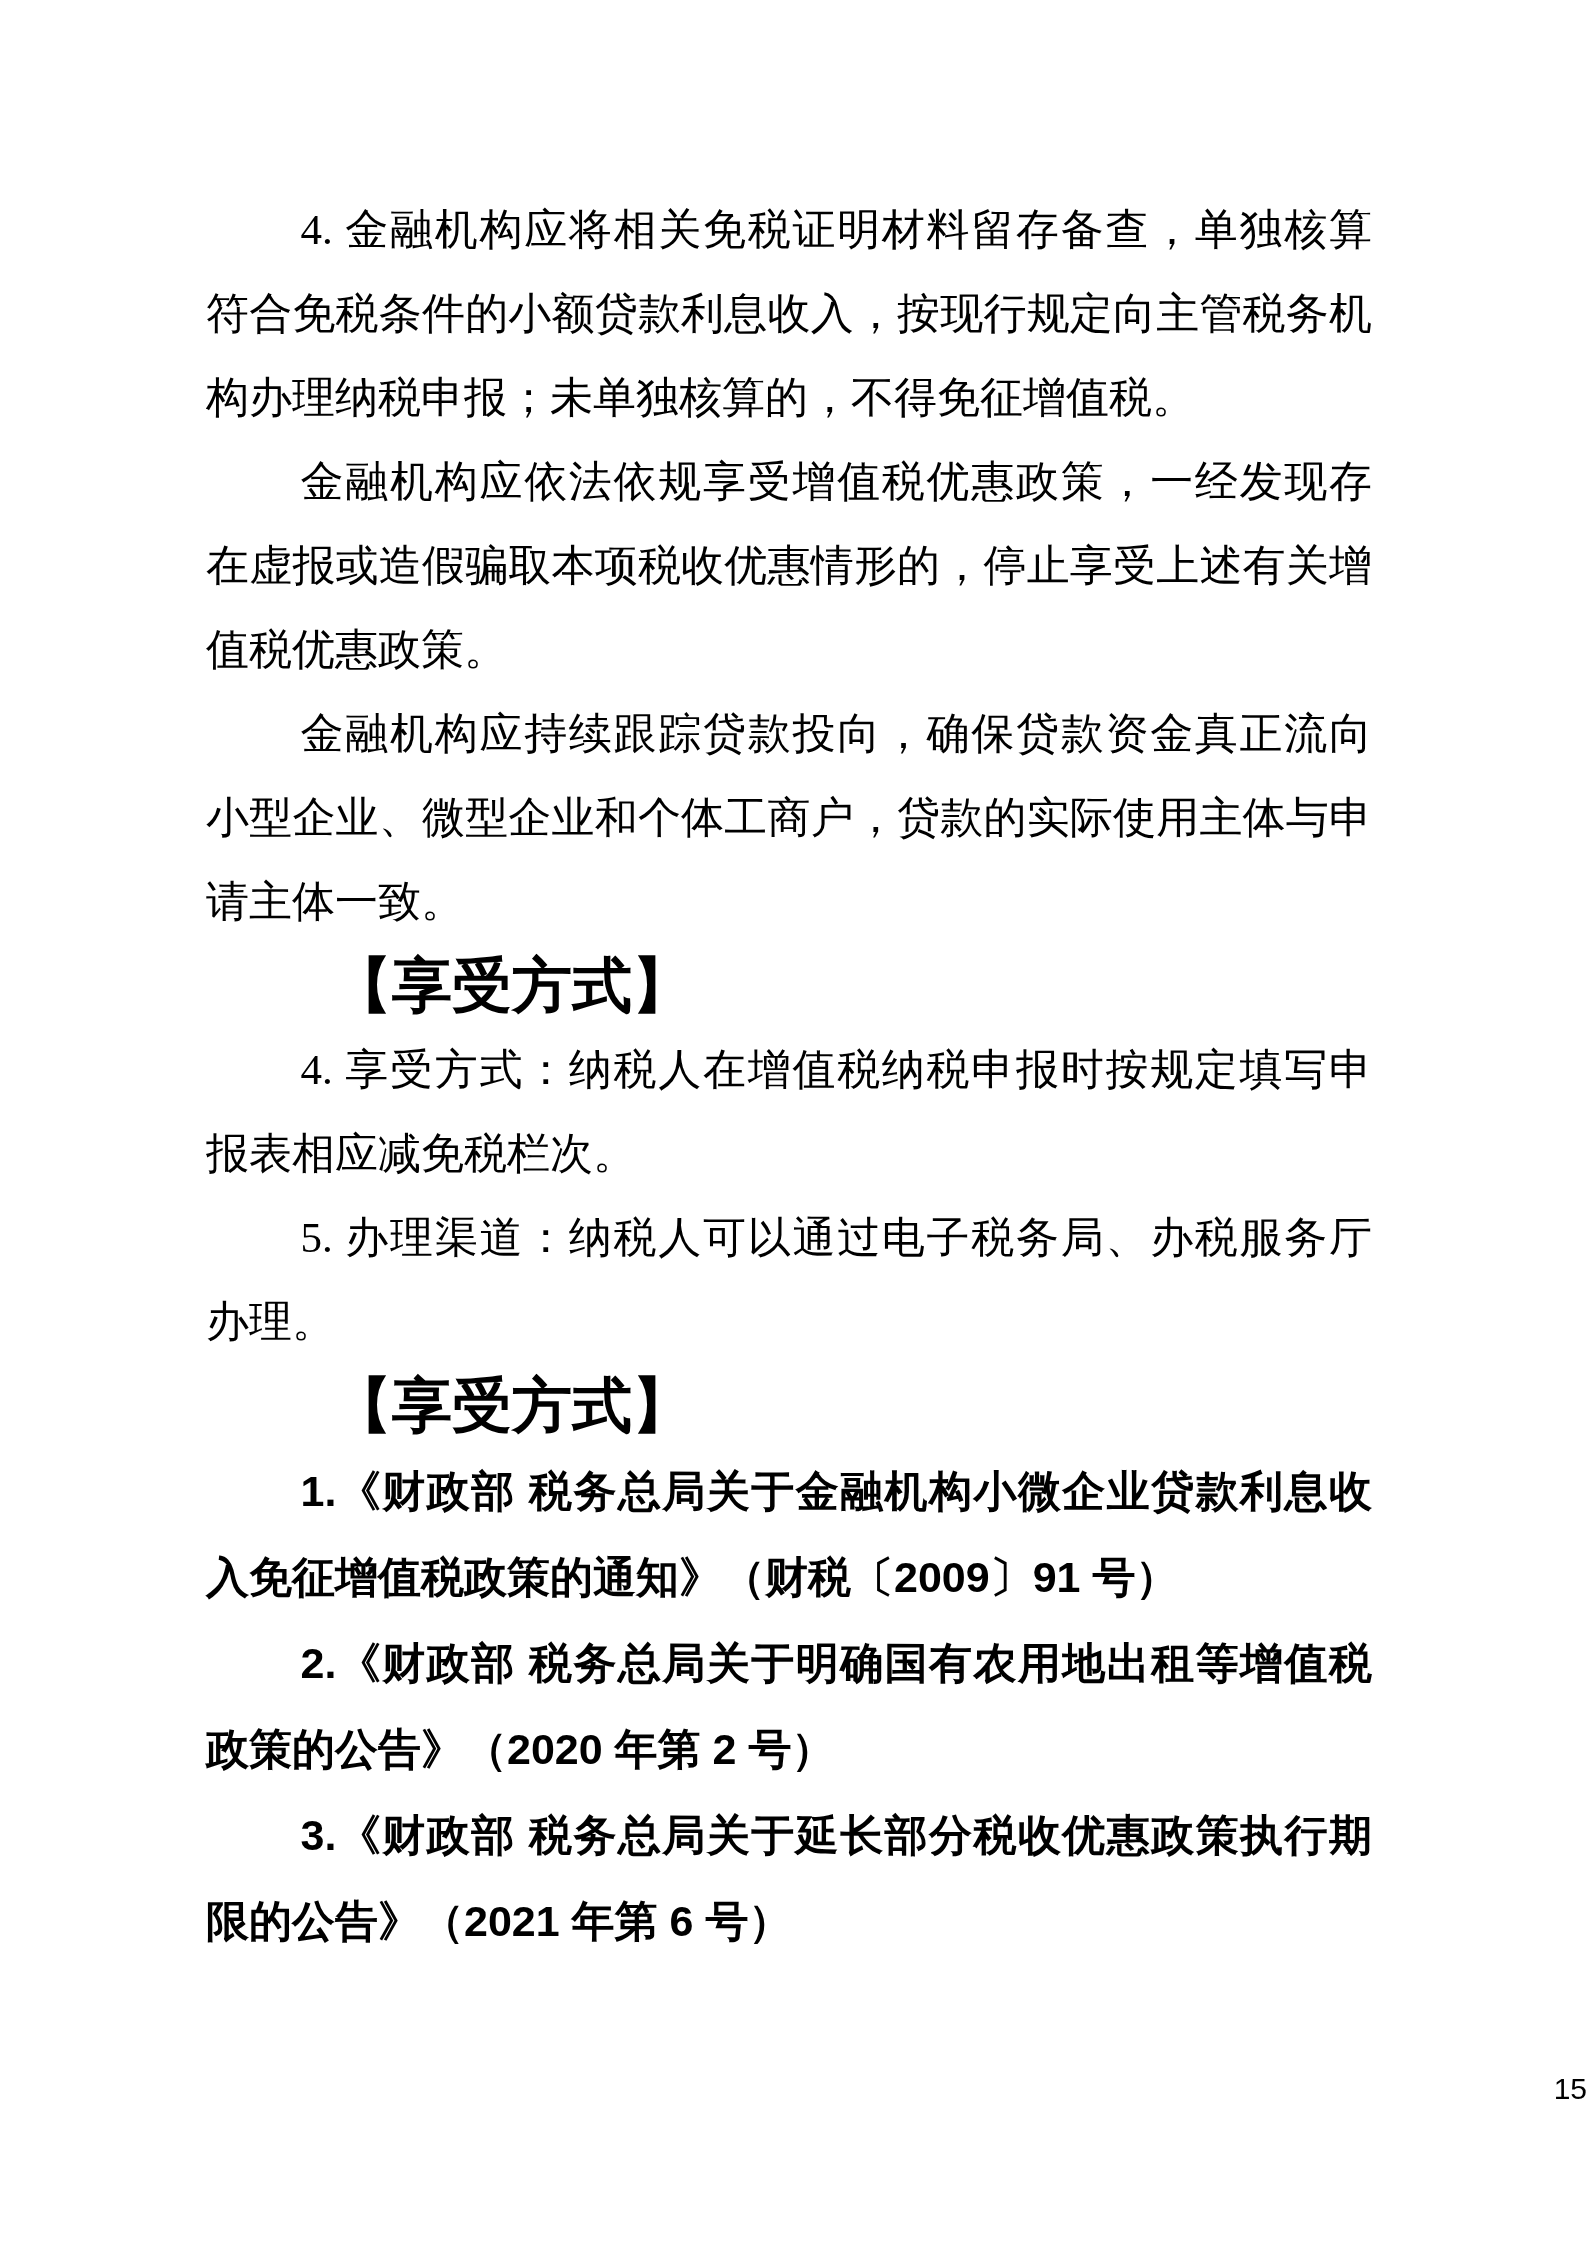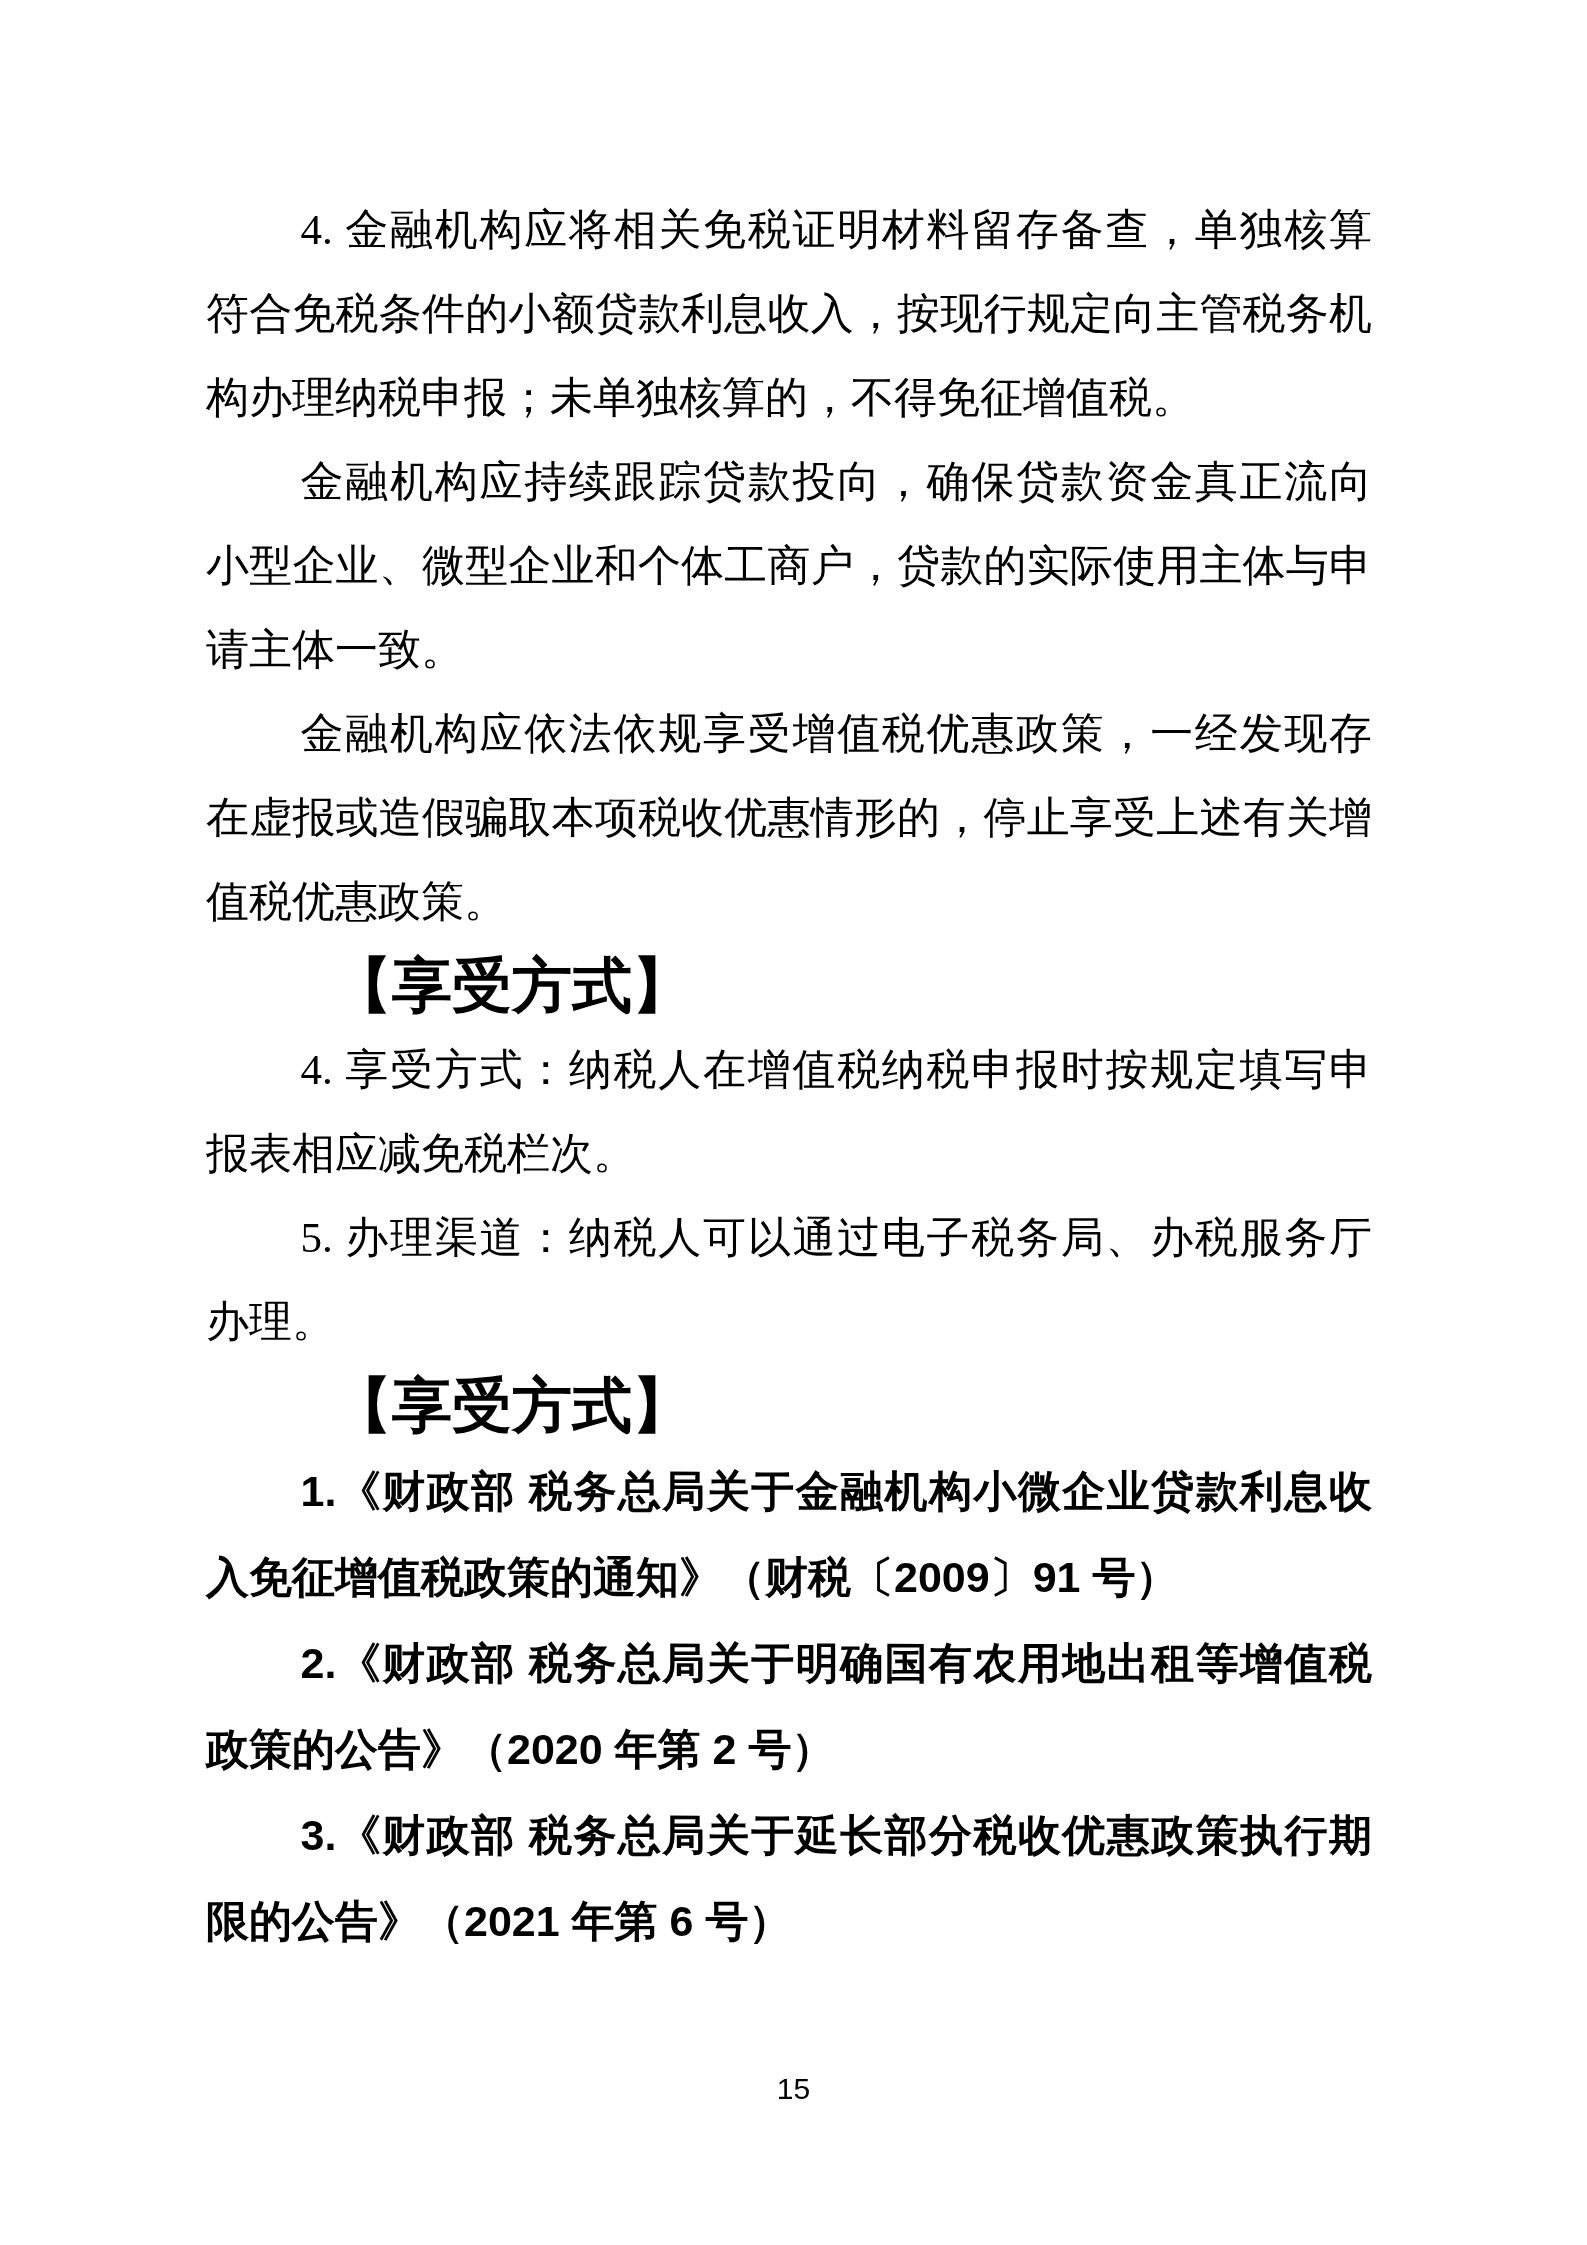--- a/index.html
+++ b/index.html
@@ -52,35 +52,35 @@
     line-height: 86px;
     font-weight: 600;
     text-indent: 2.2em;
     margin: 16px 0;
   }
   .page-number {
     position: absolute;
     top: 2072px;
     left: 0;
     width: 100%;
-    text-align: center;
+    text-align: right;
     font-family: "Liberation Sans", "DejaVu Sans", sans-serif;
     font-size: 30px;
     line-height: 34px;
     color: #000000;
   }
 </style>
 </head>
 <body>
 
 <div class="page">
   <div class="content">
     <p class="body-para">4. 金融机构应将相关免税证明材料留存备查，单独核算符合免税条件的小额贷款利息收入，按现行规定向主管税务机构办理纳税申报；未单独核算的，不得免征增值税。</p>
+    <p class="body-para">金融机构应依法依规享受增值税优惠政策，一经发现存在虚报或造假骗取本项税收优惠情形的，停止享受上述有关增值税优惠政策。</p>
     <p class="body-para">金融机构应持续跟踪贷款投向，确保贷款资金真正流向小型企业、微型企业和个体工商户，贷款的实际使用主体与申请主体一致。</p>
-    <p class="body-para">金融机构应依法依规享受增值税优惠政策，一经发现存在虚报或造假骗取本项税收优惠情形的，停止享受上述有关增值税优惠政策。</p>
     <p class="section-heading">【享受方式】</p>
     <p class="body-para">4. 享受方式：纳税人在增值税纳税申报时按规定填写申报表相应减免税栏次。</p>
     <p class="body-para">5. 办理渠道：纳税人可以通过电子税务局、办税服务厅办理。</p>
     <p class="section-heading">【享受方式】</p>
     <p class="policy-item">1.《财政部 税务总局关于金融机构小微企业贷款利息收入免征增值税政策的通知》（财税〔2009〕91 号）</p>
     <p class="policy-item">2.《财政部 税务总局关于明确国有农用地出租等增值税政策的公告》（2020 年第 2 号）</p>
     <p class="policy-item">3.《财政部 税务总局关于延长部分税收优惠政策执行期限的公告》（2021 年第 6 号）</p>
   </div>
   <div class="page-number">15</div>
 </div>

